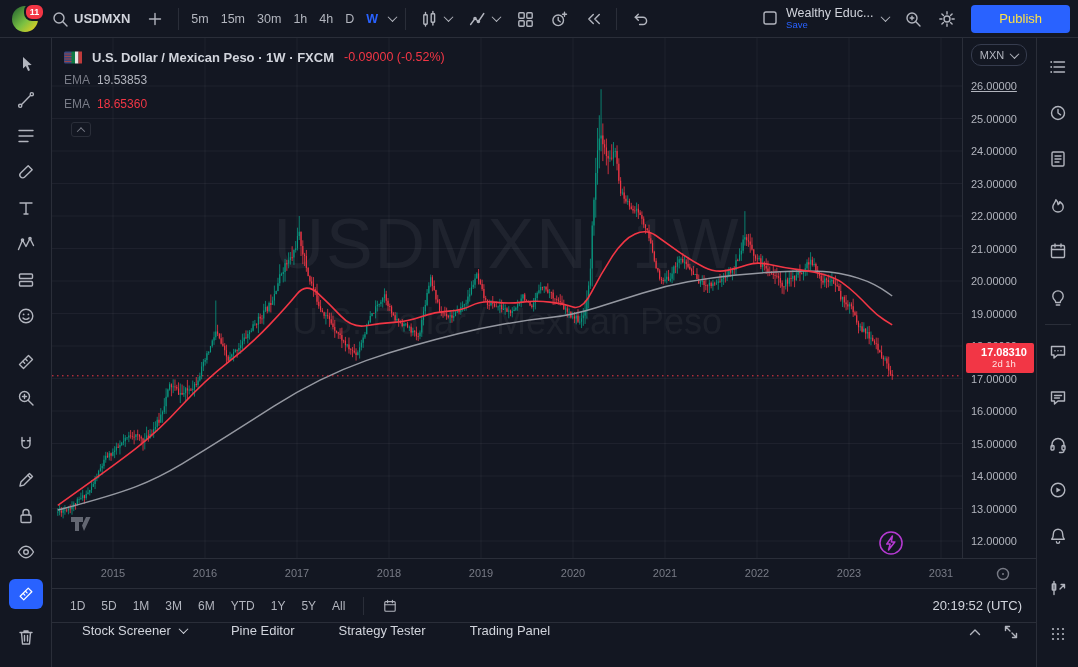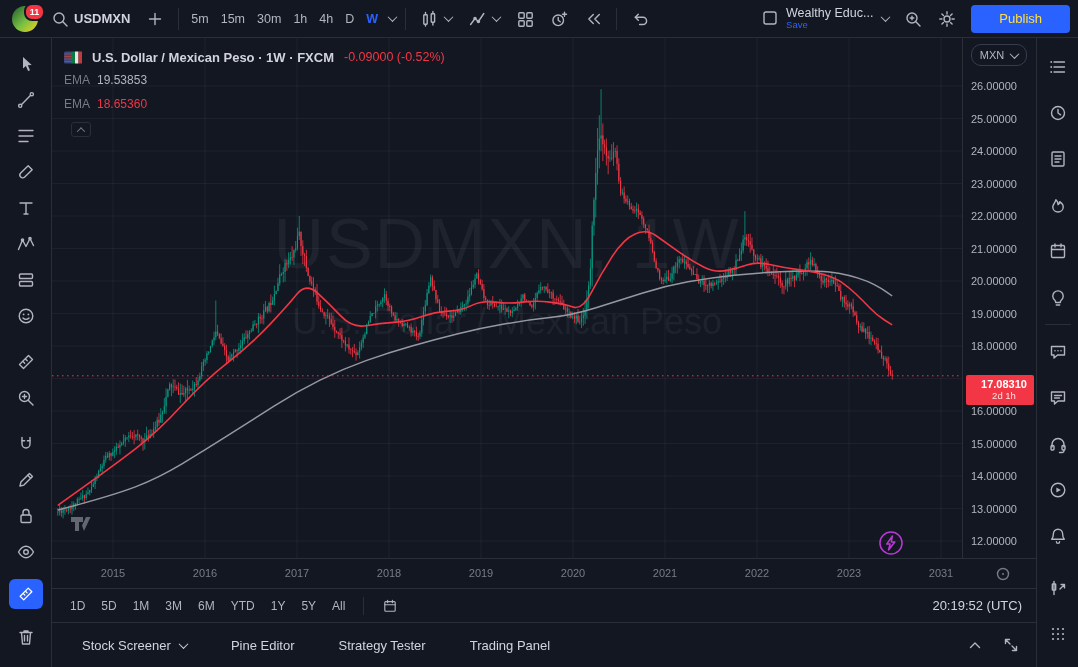--- a/index.html
+++ b/index.html
@@ -63,21 +63,21 @@
 .lastprice .cd{font-size:9.5px;color:#ffe3e3}
 .timeaxis{position:absolute;left:0;top:520px;width:984px;height:30px;border-top:1px solid #2a2e39}
 .xtick{position:absolute;top:8px;transform:translateX(-50%);font-size:11px;color:#787b86}
 .scalebtn{position:absolute;right:24px;top:6px;color:#787b86}
 
 .rangebar{flex:0 0 34px;border-top:1px solid #2a2e39;display:flex;align-items:center;gap:4px;padding:0 10px 0 12px;font-size:12px;color:#b2b5be}
 .rbtn{padding:3px 6px;border-radius:4px}
 .rsep{width:1px;height:18px;background:#2a2e39;margin:0 8px}
 .clock{margin-left:auto;color:#d1d4dc;font-size:13px;padding-right:4px}
 
-.bottompanel{flex:1;border-top:1px solid #2a2e39;display:flex;align-items:center;gap:44px;padding:0 16px 0 30px;font-size:13px;color:#d1d4dc}
+.bottompanel{flex:1;border-top:1px solid #2a2e39;display:flex;align-items:flex-start;gap:44px;padding:0 16px 0 30px;font-size:13px;color:#d1d4dc}
 .bpitem{display:flex;align-items:center;gap:7px}
 .bpicons{margin-left:auto;display:flex;align-items:center;gap:18px;color:#b2b5be}
 
 .righttb{flex:0 0 42px;border-left:1px solid #2a2e39;display:flex;flex-direction:column;align-items:center;padding:6px 0 10px}
 .rtool{width:38px;height:46px;display:flex;align-items:center;justify-content:center;color:#b2b5be}
 .rdiv{width:26px;height:1px;background:#2a2e39;margin:4px 0}
 .rbottom{margin-top:auto}
 </style>
 </head>
 <body>
@@ -357,23 +357,23 @@
               <div class="ptick" style="top: 366.002px;">16.00000</div>
               <div class="ptick" style="top: 333.502px;">17.00000</div>
               <div class="ptick" style="top: 301.002px;">18.00000</div>
               <div class="ptick" style="top: 268.502px;">19.00000</div>
               <div class="ptick" style="top: 236.002px;">20.00000</div>
               <div class="ptick" style="top: 203.502px;">21.00000</div>
               <div class="ptick" style="top: 171.002px;">22.00000</div>
               <div class="ptick" style="top: 138.502px;">23.00000</div>
               <div class="ptick" style="top: 106.002px;">24.00000</div>
               <div class="ptick" style="top: 73.5025px;">25.00000</div>
-              <div class="ptick" style="top: 41.0025px;">26.00000</div>
+              <div class="ptick" style="top: 41.0025px; text-decoration: underline;">26.00000</div>
             </div>
-          <div class="lastprice" id="last-price-label" style="top: 337px; padding-left: 8px;">
+          <div class="lastprice" id="last-price-label" style="top: 305px; padding-left: 8px;">
             <span class="lp">17.08310</span>
             <span class="cd">2d 1h</span>
           </div>
         </div>
 
         <div class="timeaxis">
           <div id="x-axis">
               <div class="xtick" style="left: 61px;">2015</div>
               <div class="xtick" style="left: 153px;">2016</div>
               <div class="xtick" style="left: 245px;">2017</div>

